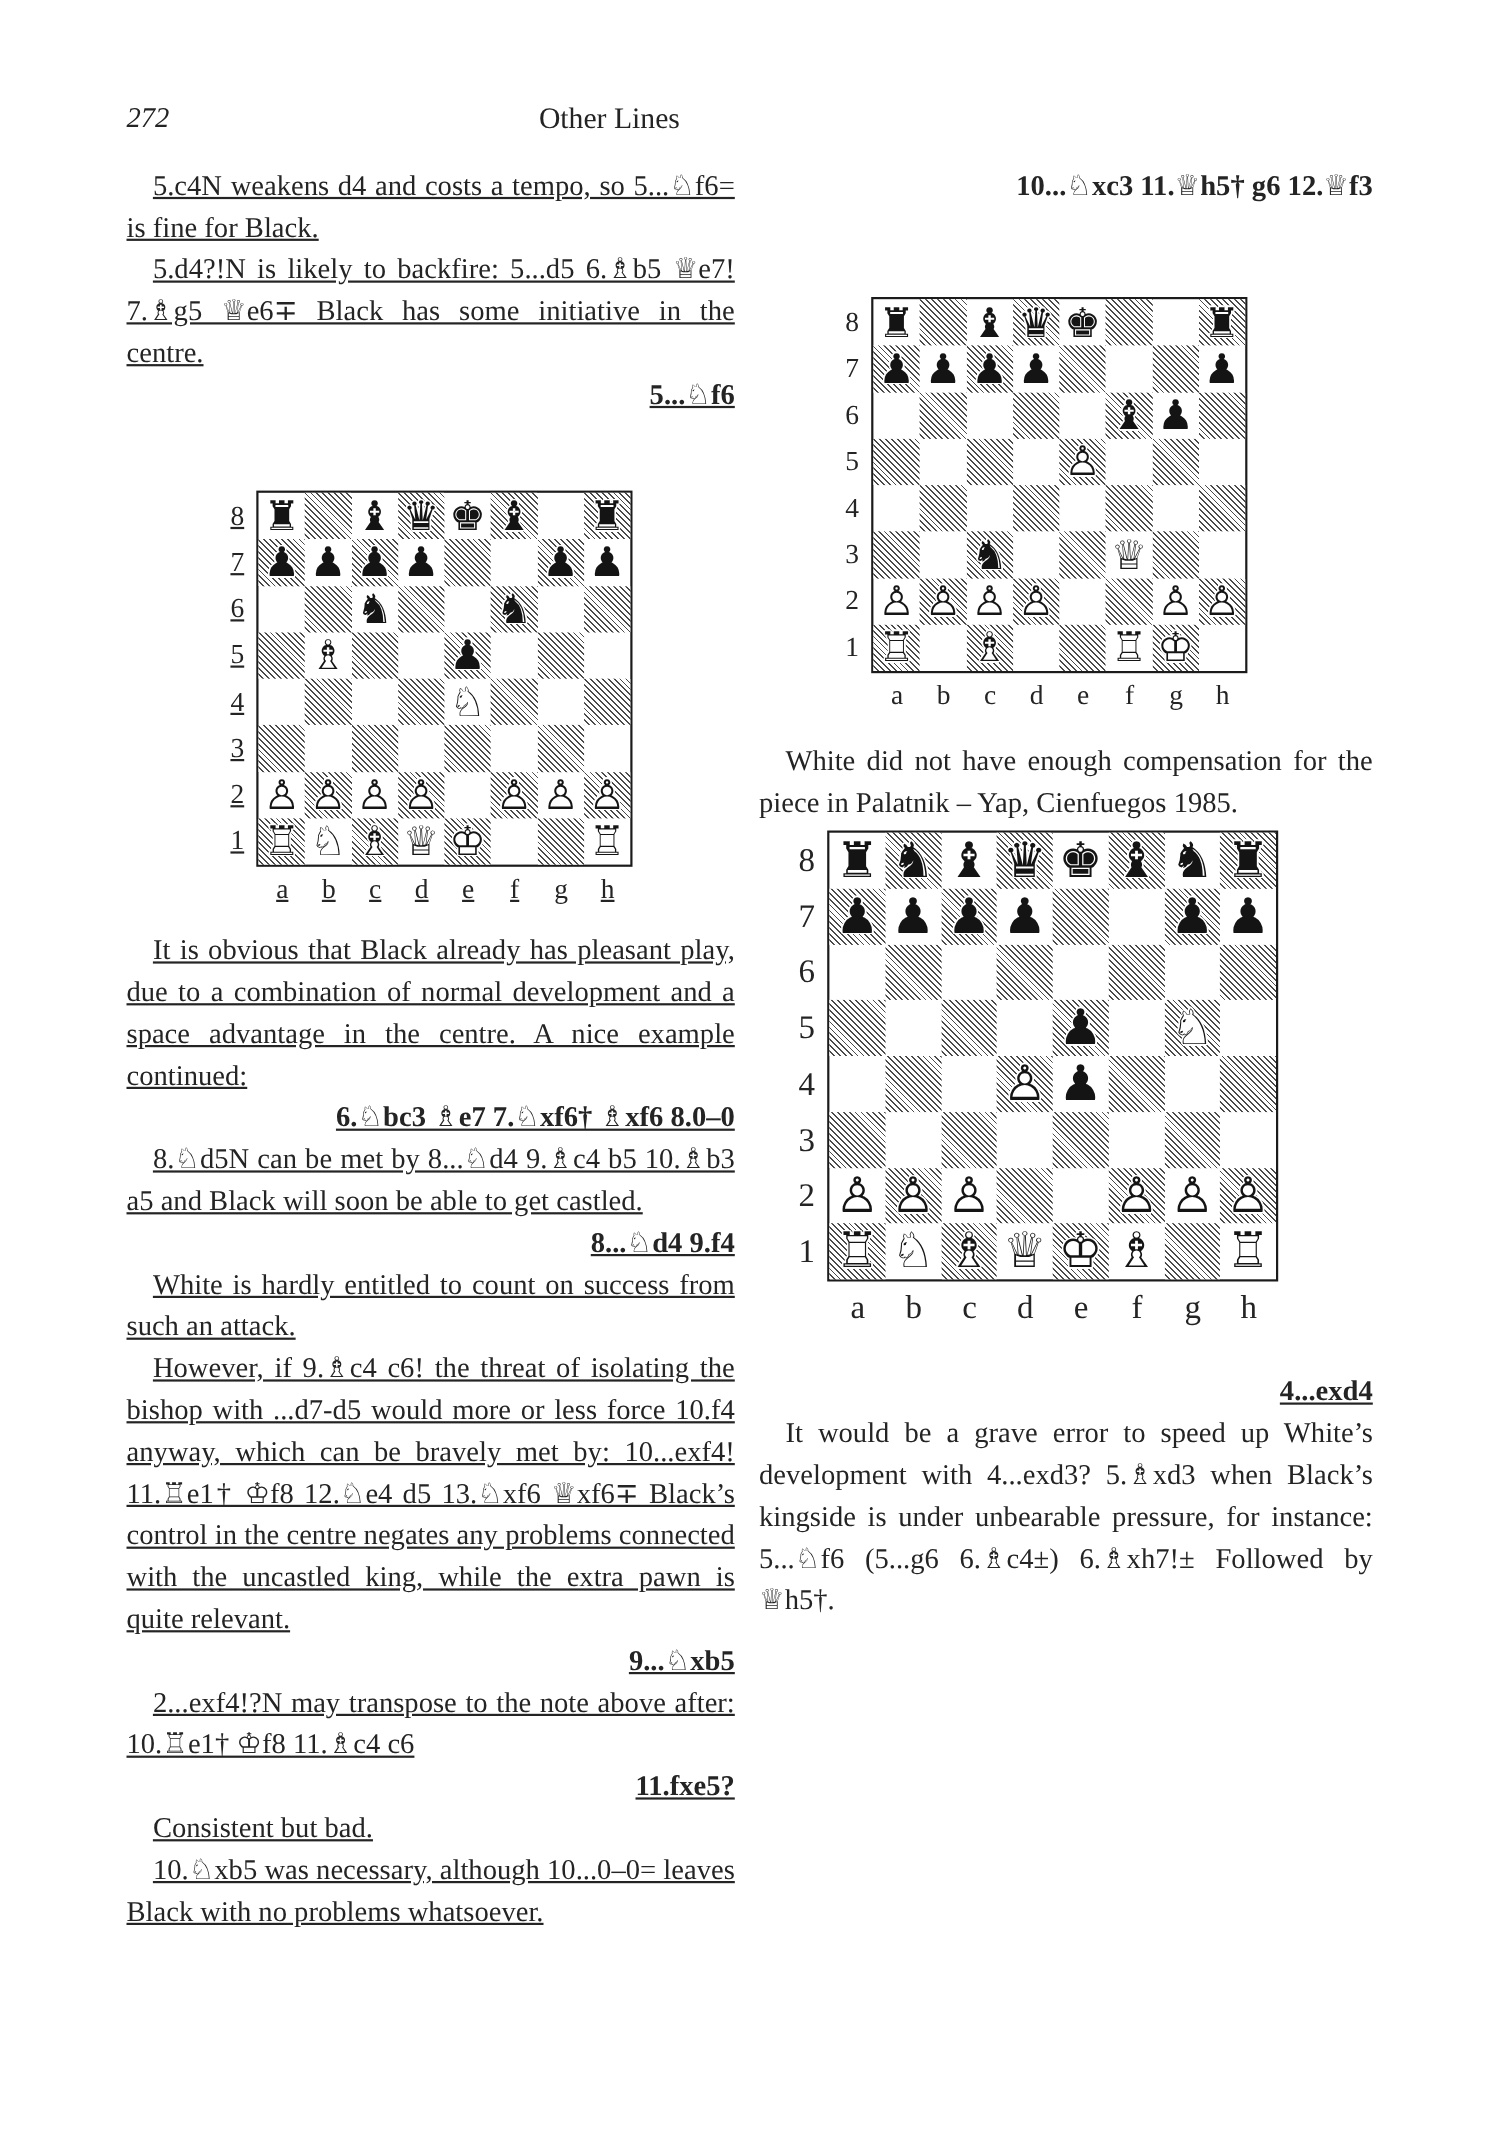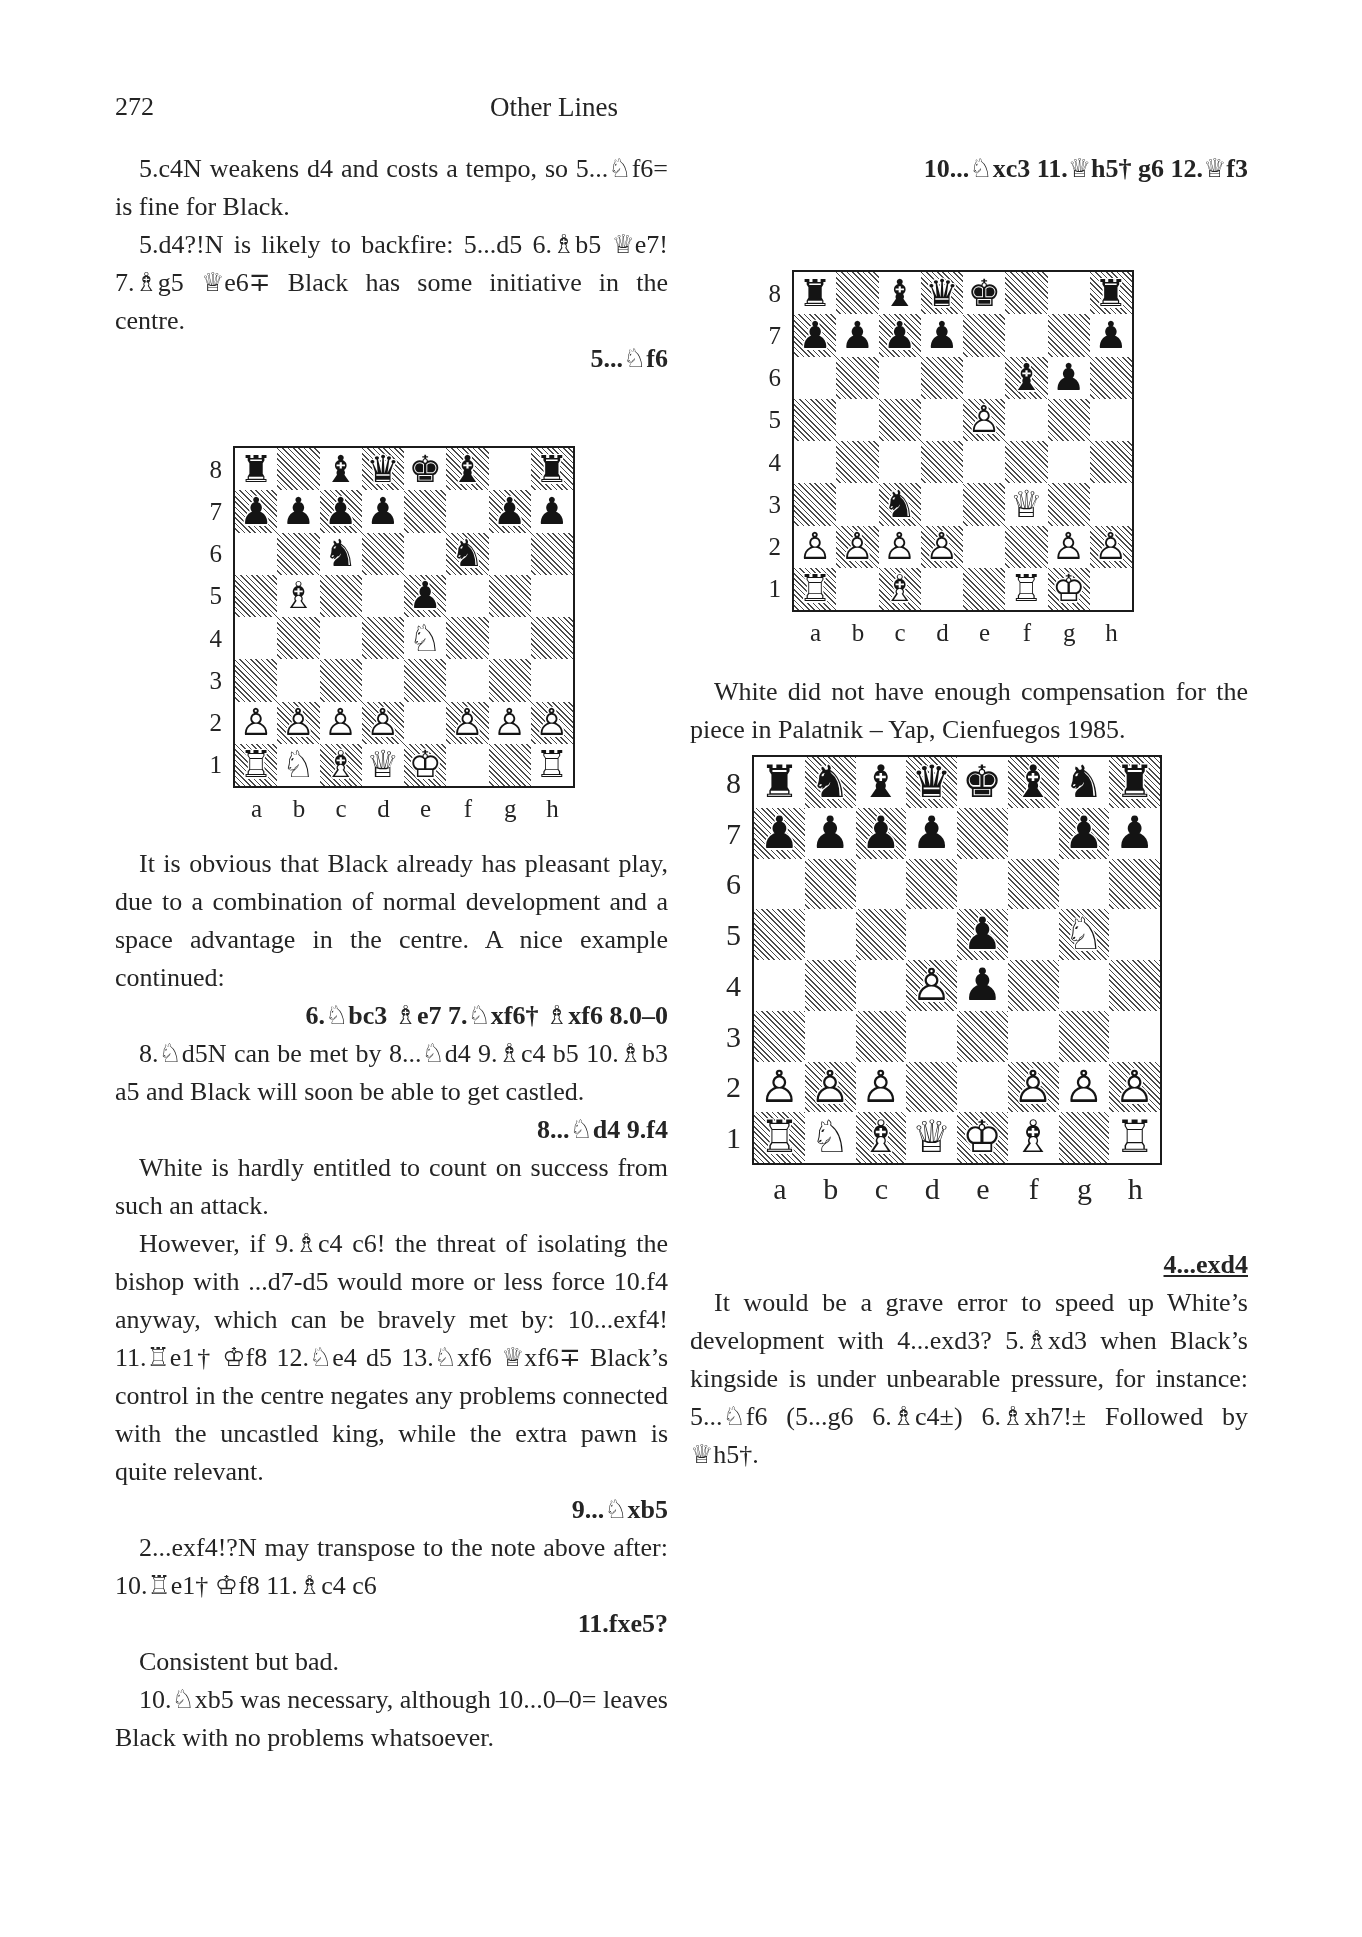--- a/index.html
+++ b/index.html
@@ -1,24 +1,24 @@
 <!DOCTYPE html>
 <html><head>
 <meta charset="utf-8">
 <style>
   html,body{margin:0;padding:0;background:#ffffff;}
   .page{
     position:relative;width:1362px;height:1937px;background:#ffffff;
     font-family:"Liberation Serif","DejaVu Sans",serif;color:#242424;
     overflow:hidden;
   }
-  .pagenum{position:absolute;left:115px;top:92px;font-size:26px;}
+  .pagenum{position:absolute;left:115px;top:92px;font-size:26px;font-style:italic;}
   .running-header{position:absolute;left:554px;top:92px;transform:translateX(-50%);font-size:27px;white-space:nowrap;text-align:center;}
   .col{position:absolute;top:150px;}
-  .col-left{left:115px;width:553px;}
+  .col-left{left:115px;width:553px;text-decoration:underline;}
   .col-right{left:690px;width:558px;}
   .col p{margin:0;font-size:26px;line-height:38px;text-align:justify;}
   .col p.para{text-indent:24px;}
   .col p.move{font-weight:bold;text-align:right;}
   .gap-top{margin-top:38px;text-decoration:underline;}
   .heading{margin:14px 0 18px 0;text-align:center;font-weight:bold;font-size:27px;}
 
   
   .diagram{--sq:42.25px;--coord:25px;}
   .d1{margin:68px 0 22px 84px;}

